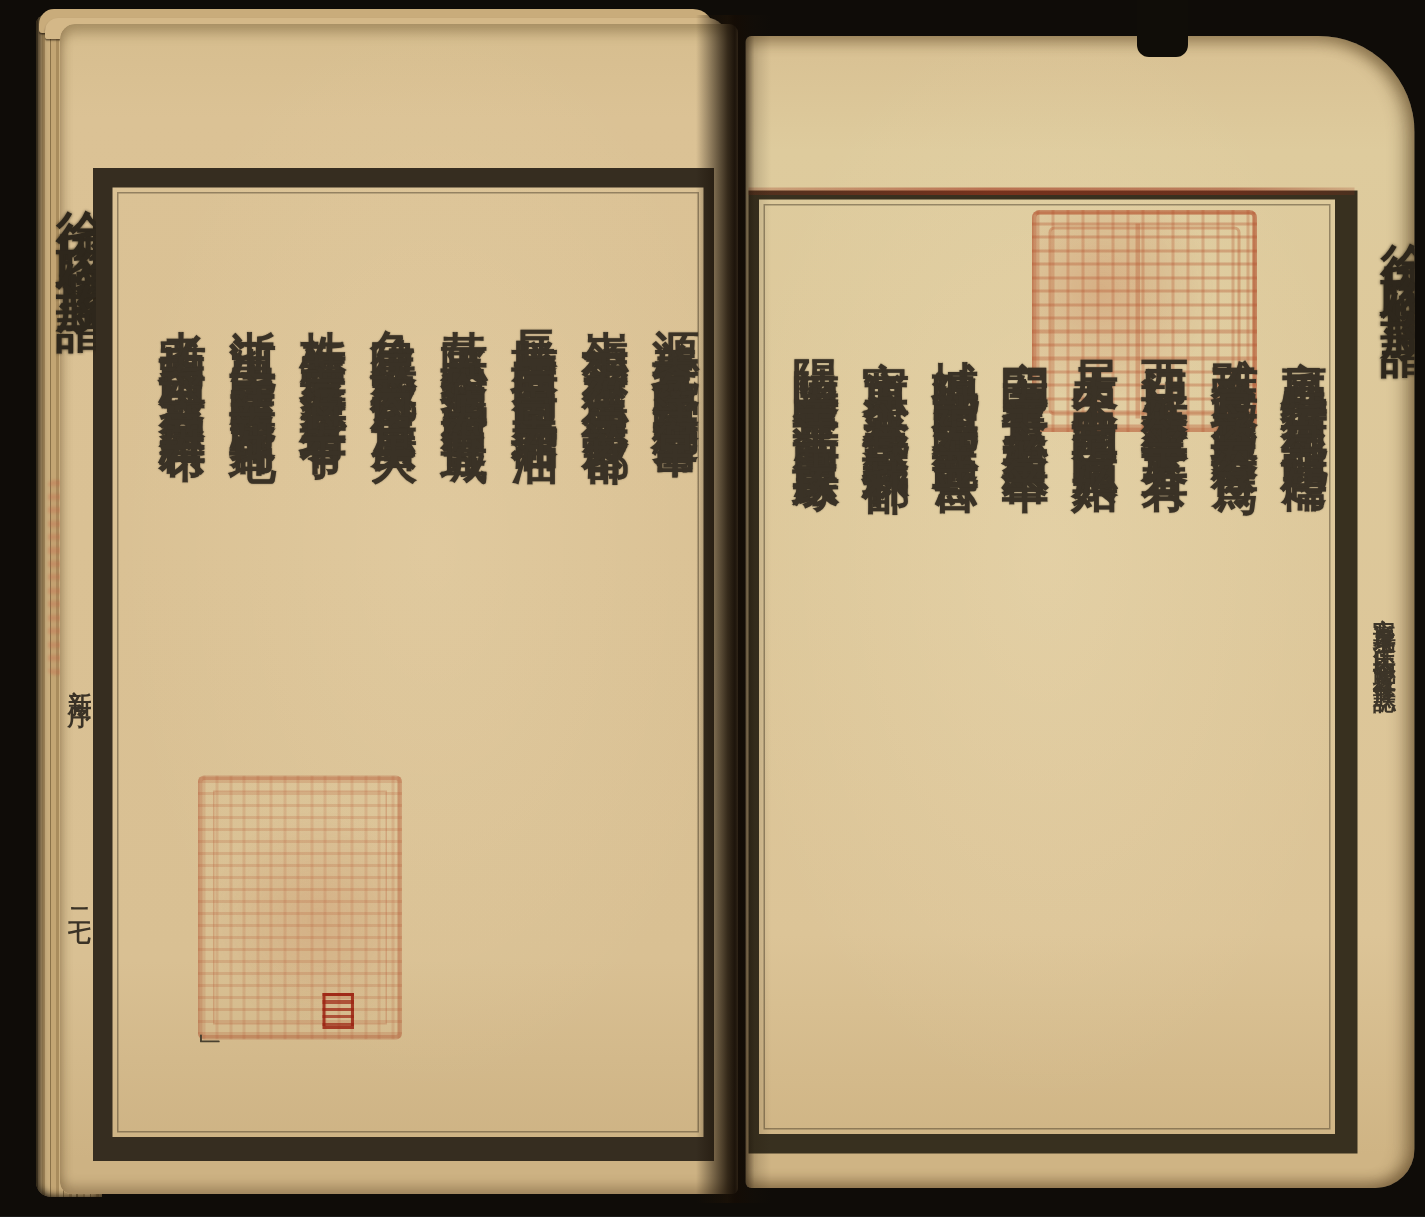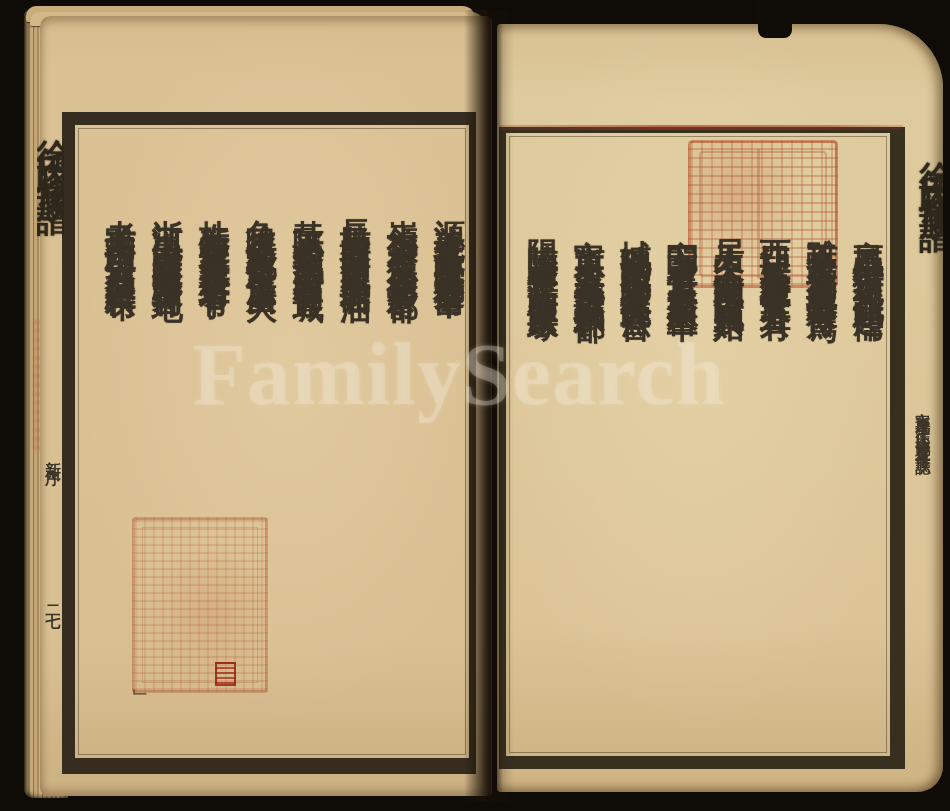--- a/index.html
+++ b/index.html
@@ -227,15 +227,14 @@
     </div>
 
     <div class="fold-title-right">
       <span class="vtext">徐氏聯修族譜</span>
     </div>
     <div class="fold-subtitle">甯慶瑞于徐氏十修聯五修族誌</div>
   </div>
 
   <div class="top-gap"></div>
 
-  <div class="watermark">FamilySearch</div>
 
 </div>
 
 </body></html>

